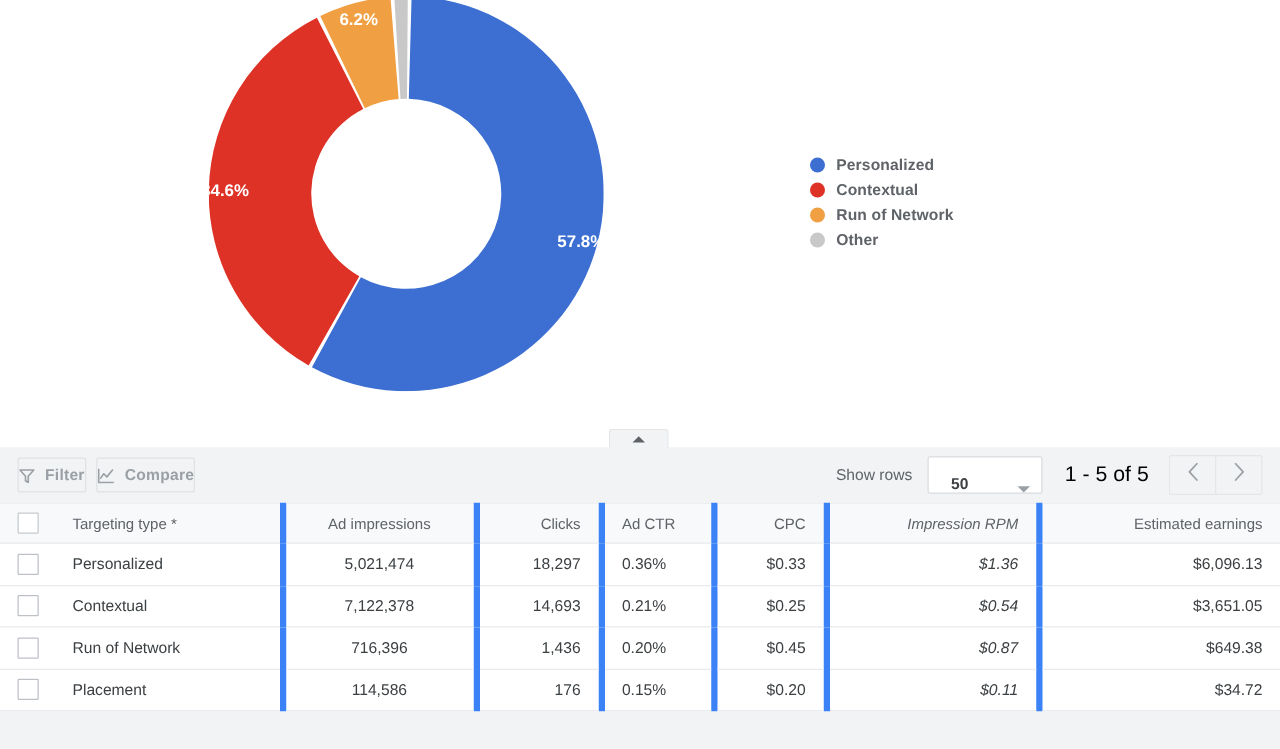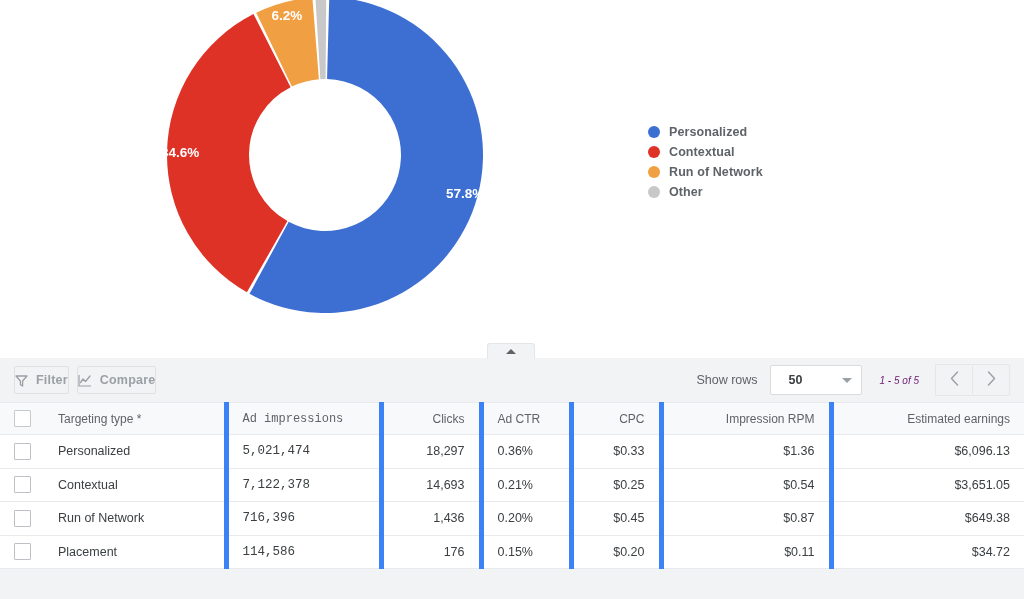--- a/index.html
+++ b/index.html
@@ -130,21 +130,21 @@
   .chip svg { display: block; }
 
   .show-rows-label {
     font-size: 12.5px;
     color: #5f6368;
     margin-right: 12px;
     white-space: nowrap;
   }
   .rows-select {
     display: inline-flex;
-    align-items: center;
+    align-items: flex-end;
     justify-content: space-between;
     width: 72px;
     height: 28px;
     padding: 0 9px;
     border: 1px solid #dadce0;
     border-radius: 2px;
     background: #ffffff;
     cursor: pointer;
   }
   .rows-value {
@@ -154,25 +154,24 @@
     margin: 0 auto 0 9px;
   }
   .caret-down {
     width: 0;
     height: 0;
     border-left: 5px solid transparent;
     border-right: 5px solid transparent;
     border-top: 5px solid #9aa0a6;
   }
   .range-text {
-    font-size: 10px;
-    color: #701a75;
+    font-size: 17px;
+    color: #000000;
     margin: 0 16px 0 18px;
     white-space: nowrap;
-    font-style: italic;
   }
   .pager {
     display: flex;
     align-items: center;
   }
   .pager-btn {
     width: 36px;
     height: 30px;
     display: flex;
     align-items: center;
@@ -210,25 +209,25 @@
     font-size: 12px;
     height: 32px;
   }
   .data-table tbody td {
     background: #ffffff;
     color: #3c4043;
     height: 33.5px;
   }
   .col-check { width: 44px; padding: 0 0 0 14px !important; border-right: none !important; }
   .col-name  { width: 182px; text-align: left; }
-  .col-imp   { width: 155px; text-align: left; font-family: Liberation Mono, monospace; }
+  .col-imp   { width: 155px; text-align: center; }
   .col-clk   { width: 100px; text-align: right; }
   .col-ctr   { width: 90px;  text-align: left; }
   .col-cpc   { width: 90px;  text-align: right; }
-  .col-rpm   { width: 170px; text-align: right; }
+  .col-rpm   { width: 170px; text-align: right; font-style: italic; }
   .col-earn  { width: 193px; text-align: right; border-right: none !important; }
 
   .cbx {
     width: 15px;
     height: 15px;
     border: 1px solid #bdc1c6;
     border-radius: 1px;
     background: #ffffff;
     display: block;
     cursor: pointer;

